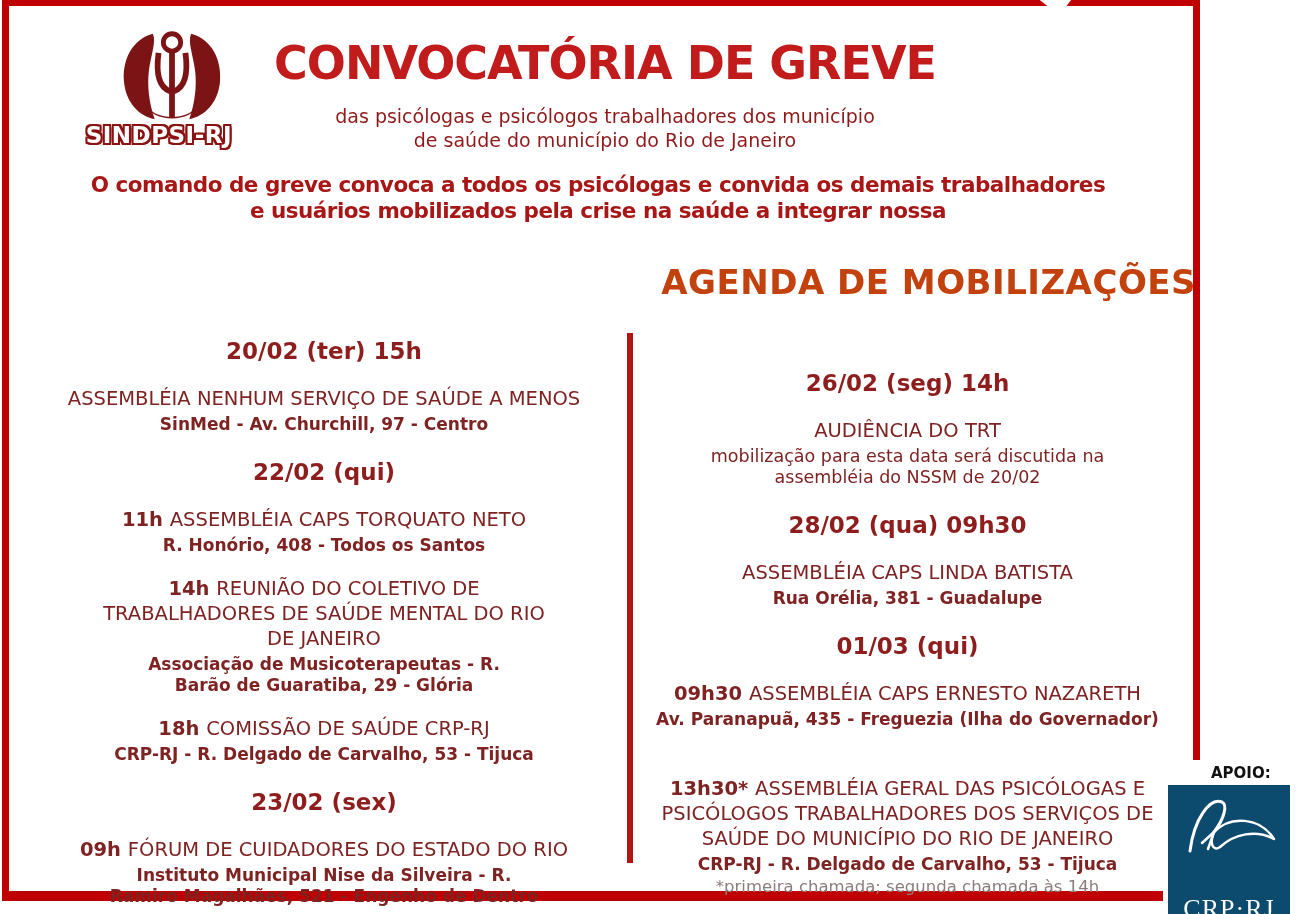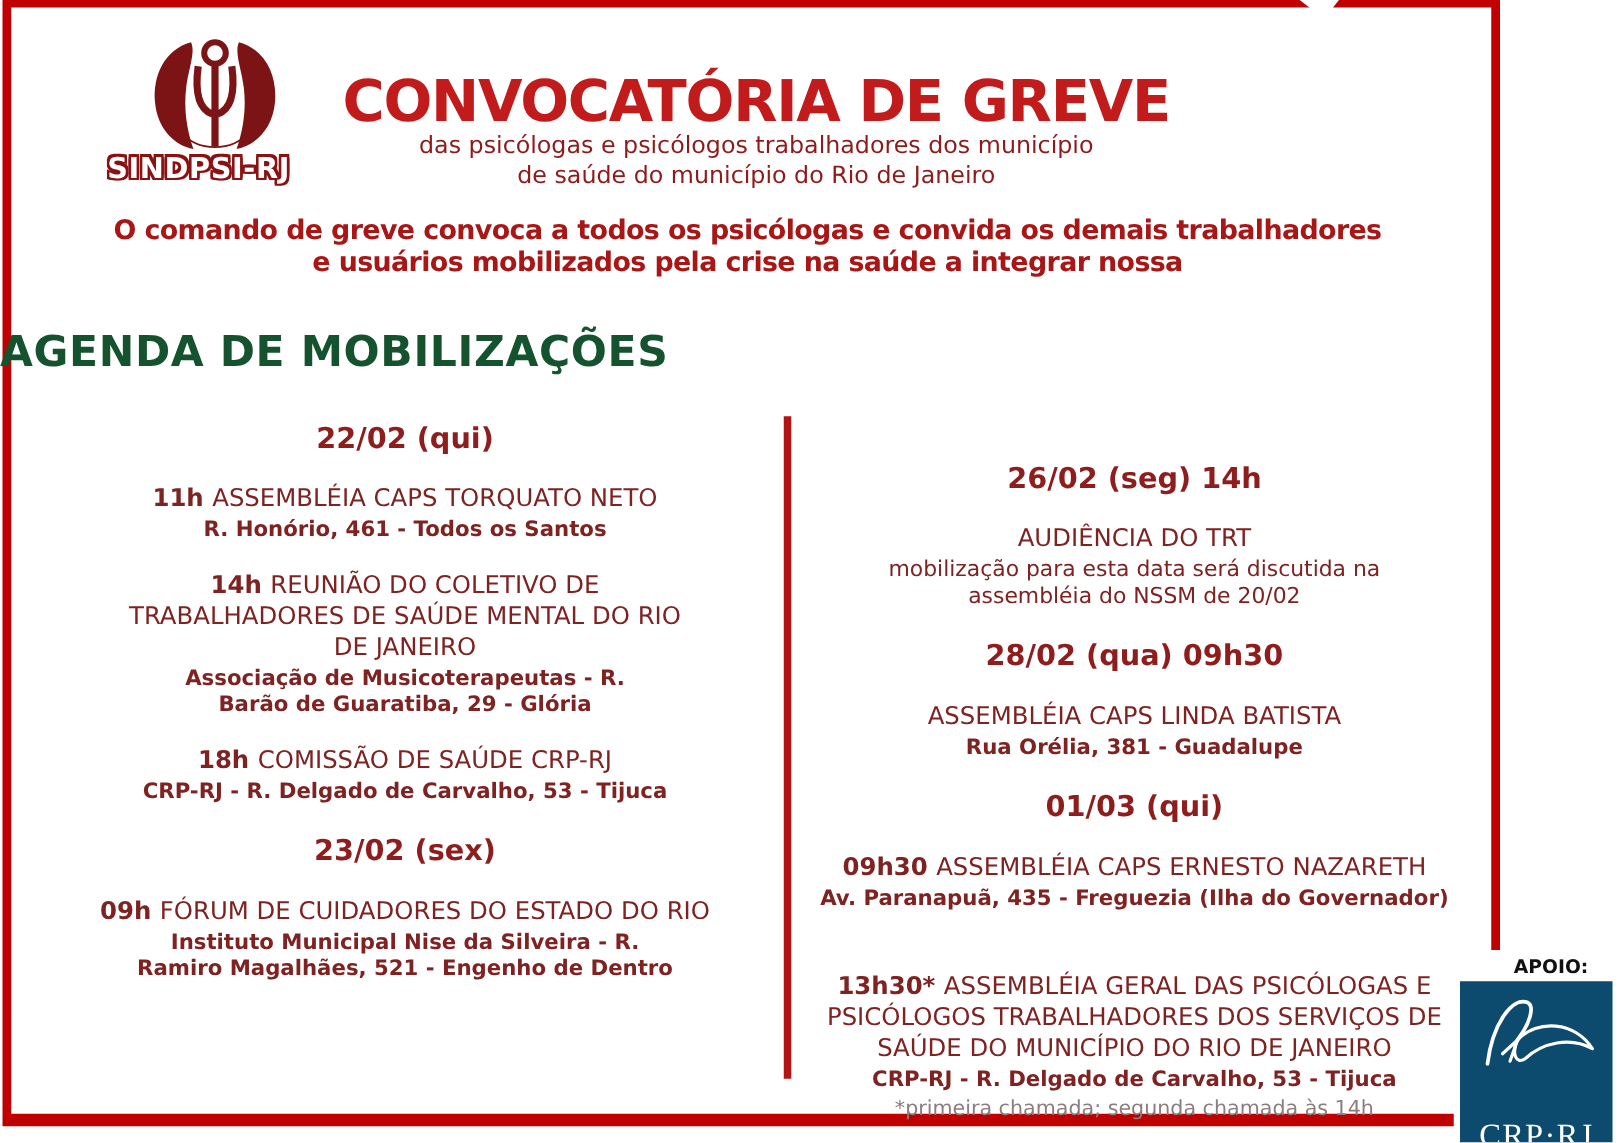--- a/index.html
+++ b/index.html
@@ -10,28 +10,28 @@
   .frame{position:absolute;left:2px;top:0;width:1198px;height:901px;box-sizing:border-box;
          border:7px solid #c00000;border-top-width:6px;border-bottom-width:10px;}
   .notch{position:absolute;left:1044px;top:-16px;width:26px;height:26px;background:#fff;
          transform:rotate(38deg);z-index:1;}
 
   
   .logo-wrap{position:absolute;left:52px;top:28px;width:180px;text-align:right;z-index:2;}
   .logo-label{margin-top:-6px;font-size:23px;font-weight:bold;color:#fff;letter-spacing:.5px;
       text-shadow:-2px 0 #8b1212,2px 0 #8b1212,0 -2px #8b1212,0 2px #8b1212,
                   -2px -2px #8b1212,2px 2px #8b1212,2px -2px #8b1212,-2px 2px #8b1212;}
-  .title{position:absolute;left:240px;top:54px;width:730px;margin:0;text-align:center;
+  .title{position:absolute;left:240px;top:36px;width:730px;margin:0;text-align:center;
          font-size:46px;font-weight:bold;letter-spacing:-1px;color:#c21b1b;z-index:2;}
   .subtitle{position:absolute;left:240px;top:104px;width:730px;text-align:center;
          font-size:19px;line-height:24px;color:#8e1a1a;z-index:2;}
   .intro{position:absolute;left:0;top:172px;width:1196px;text-align:center;
          font-size:21.5px;line-height:26px;font-weight:bold;letter-spacing:-.5px;color:#a81616;z-index:2;}
-  .agenda-heading{position:absolute;left:0;top:262px;width:1196px;margin:0;text-align:left;
-         font-size:34px;font-weight:bold;letter-spacing:.5px;color:#14532d;z-index:2;}
+  .agenda-heading{position:absolute;left:0;top:262px;width:1196px;margin:0;text-align:right;
+         font-size:34px;font-weight:bold;letter-spacing:.5px;color:#c2410c;z-index:2;}
 
   
   .divider{position:absolute;left:627px;top:333px;width:6px;height:530px;background:#b31414;z-index:2;}
   .col{position:absolute;text-align:center;z-index:2;}
   .col-left{left:34px;top:336px;width:580px;}
   .col-right{left:645px;top:368px;width:525px;text-align:center;}
   .date{font-size:23px;line-height:30px;font-weight:bold;color:#8e1d1d;}
   .section + .section{margin-top:22px;}
   .event{margin-top:20px;}
   .ev-title{font-size:19.5px;line-height:25px;color:#7e2222;margin:0 auto;}
@@ -84,24 +84,31 @@
   <div class="intro">
     <div>O comando de greve convoca a todos os psicólogas e convida os demais trabalhadores</div>
     <div>e usuários mobilizados pela crise na saúde a integrar nossa</div>
   </div>
   <h2 class="agenda-heading">AGENDA DE MOBILIZAÇÕES</h2>
 
   <div class="divider"></div>
 
   <div class="col col-left">
     <div class="section">
+      <div class="date">20/02 (ter) 15h</div>
+      <div class="event">
+        <div class="ev-title"><b class="ev-time"></b><span>ASSEMBLÉIA NENHUM SERVIÇO DE SAÚDE A MENOS</span></div>
+        <div class="ev-loc">SinMed - Av. Churchill, 97 - Centro</div>
+      </div>
+    </div>
+    <div class="section">
       <div class="date">22/02 (qui)</div>
       <div class="event">
         <div class="ev-title"><b class="ev-time">11h</b><span>ASSEMBLÉIA CAPS TORQUATO NETO</span></div>
-        <div class="ev-loc">R. Honório, 461 - Todos os Santos</div>
+        <div class="ev-loc">R. Honório, 408 - Todos os Santos</div>
       </div>
       <div class="event">
         <div class="ev-title w-narrow"><b class="ev-time">14h</b><span>REUNIÃO DO COLETIVO DE TRABALHADORES DE SAÚDE MENTAL DO RIO DE JANEIRO</span></div>
         <div class="ev-loc loc-w1">Associação de Musicoterapeutas - R. Barão de Guaratiba, 29 - Glória</div>
       </div>
       <div class="event">
         <div class="ev-title"><b class="ev-time">18h</b><span>COMISSÃO DE SAÚDE CRP-RJ</span></div>
         <div class="ev-loc">CRP-RJ - R. Delgado de Carvalho, 53 - Tijuca</div>
       </div>
     </div>

